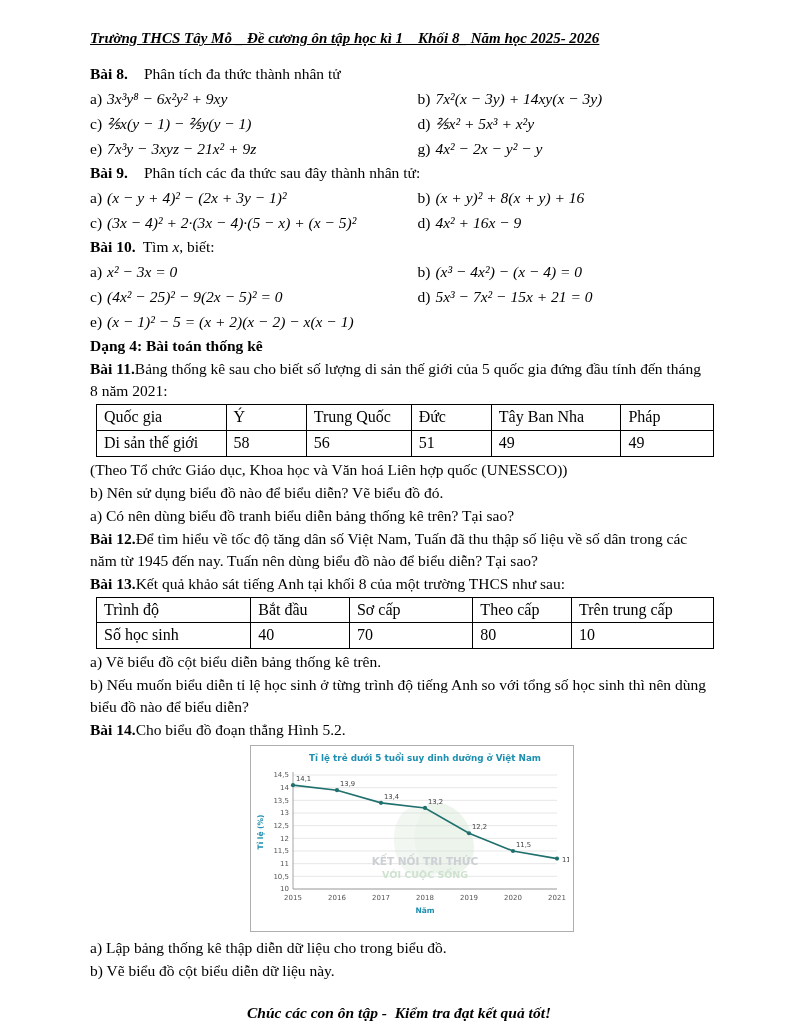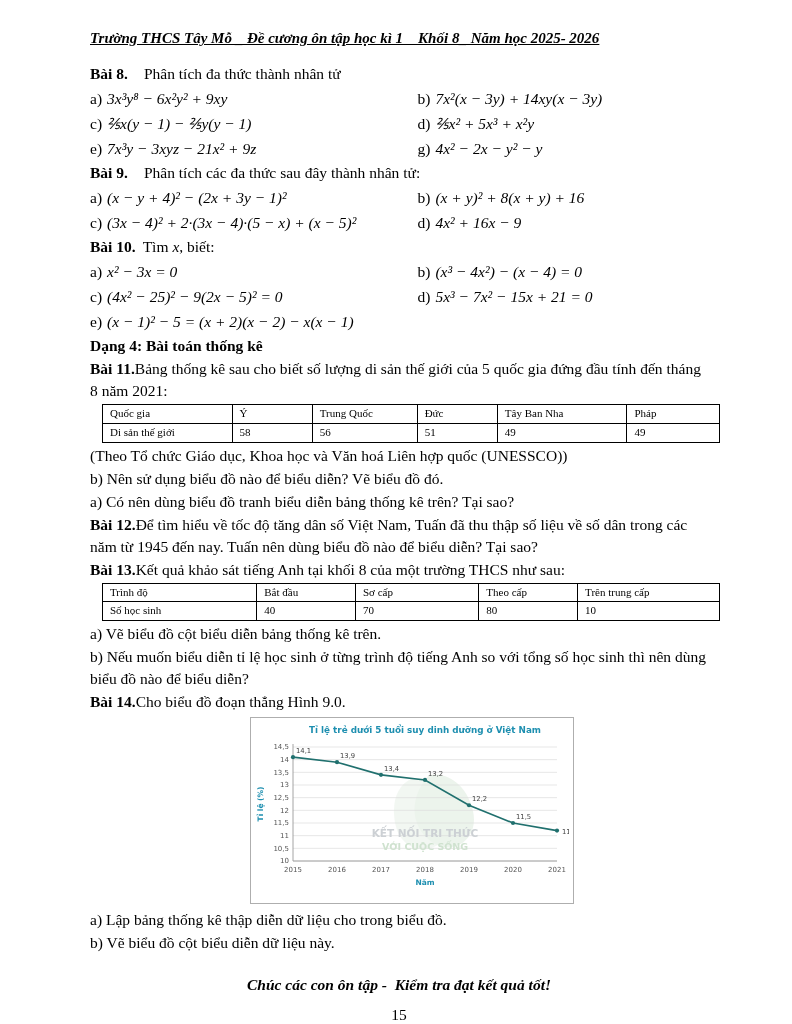--- a/index.html
+++ b/index.html
@@ -9,21 +9,21 @@
   .header { font-weight:bold; font-style:italic; text-decoration:underline; white-space:pre-wrap; font-size:15px; margin-bottom:14px; }
   .b { font-weight:bold; }
   .gap-lg { margin-right:16px; }
   .gap-sm { margin-right:7px; }
   .gap-xs { }
   .para { margin:1px 0; }
   .two-col { display:grid; grid-template-columns:53% 47%; }
   .item { padding:1.5px 0; }
   .ilabel { margin-right:5px; }
   .math { font-style:italic; }
-  .tbl { border-collapse:collapse; width:100%; margin:2px 12px 2px; font-size:11px; }
+  .tbl { border-collapse:collapse; width:100%; margin:2px 6px 2px; font-size:16px; }
   .tbl td { border:1px solid #000; padding:1px 7px; }
   .chart-wrap { margin:4px 0 5px 160px; }
   .chart-box { width:324px; border:1px solid #aeaeae; background:#fff; padding:3px 2px 2px; }
   .chart-box svg { display:block; font-family:"DejaVu Sans", sans-serif; }
   .footer { text-align:center; font-weight:bold; font-style:italic; margin-top:20px; white-space:pre-wrap; }
   .pagenum { text-align:center; margin-top:8px; }
 </style>
 </head>
 <body>
 
@@ -130,21 +130,21 @@
       <td>70</td>
       <td>80</td>
       <td>10</td>
     </tr>
   </tbody>
     </table>
   <div class="para">a) Vẽ biểu đồ cột biểu diễn bảng thống kê trên.</div>
   <div class="para">b) Nếu muốn biểu diễn tỉ lệ học sinh ở từng trình độ tiếng Anh so với tổng số học sinh thì nên dùng biểu đồ nào để biểu diễn?</div>
 
   <div class="para">
-    <span class="b gap-xs">Bài 14.</span><span>Cho biểu đồ đoạn thẳng Hình 9.0.</span>
+    <span class="b gap-xs">Bài 14.</span><span>Cho biểu đồ đoạn thẳng Hình 5.2.</span>
   </div>
 
   <div class="chart-wrap">
     <div class="chart-box" id="chart-holder">
         <svg width="316" height="180" viewBox="0 0 316 180">
           <g opacity="0.45">
             <path d="M158 58 C 196 52, 212 80, 196 112 C 180 138, 148 132, 142 102 C 138 80, 145 64, 158 58 Z" fill="#e4eee4"></path>
             <path d="M176 54 C 156 76, 156 106, 180 122 C 204 135, 226 116, 220 90 C 215 66, 196 50, 176 54 Z" fill="#d7e7d7"></path>
           </g>
           <line x1="40" y1="140" x2="304" y2="140" stroke="#dcdcdc" stroke-width="0.7"></line>

